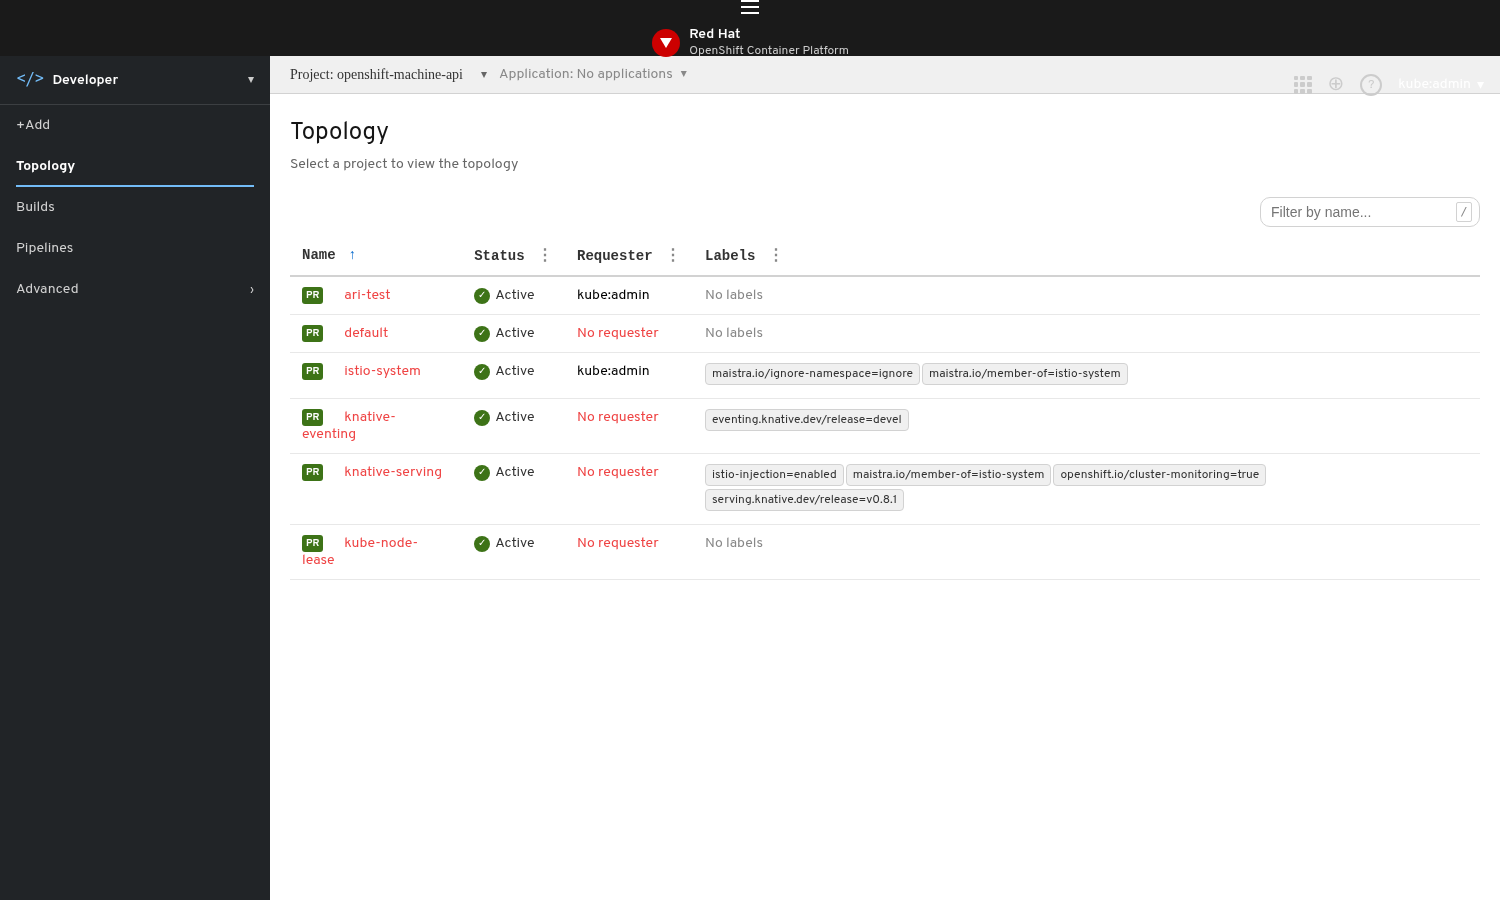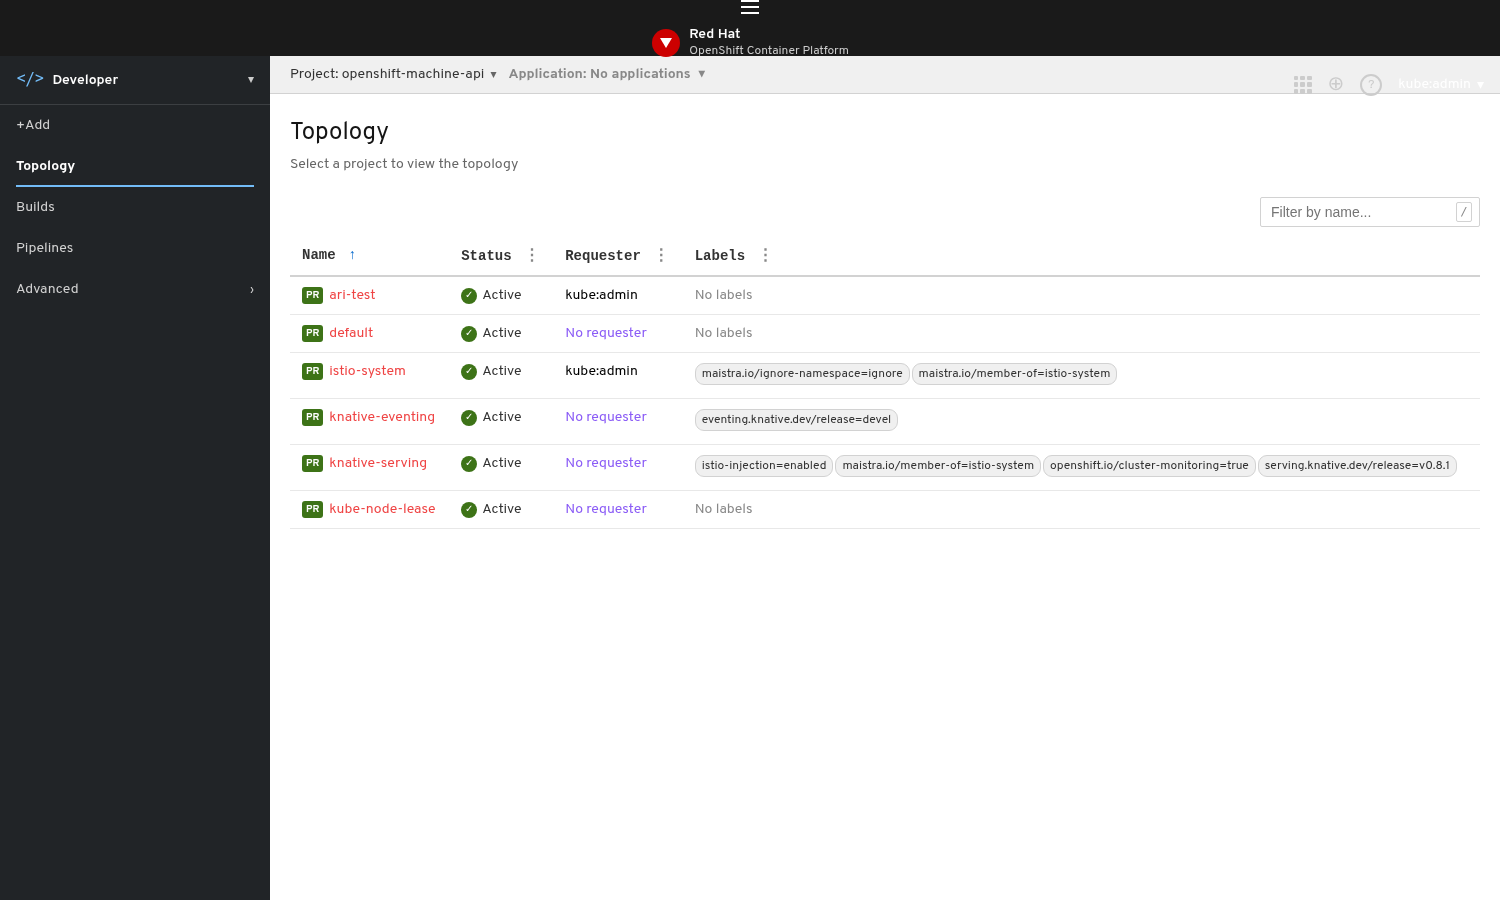--- a/index.html
+++ b/index.html
@@ -99,34 +99,34 @@
       border-bottom: 1px solid #d2d2d2;
       padding: 10px 20px;
       display: flex;
       align-items: center;
       gap: 12px;
       flex-shrink: 0;
     }
     .project-selector {
       display: flex;
       align-items: center;
-      gap: 6px;
+      gap: 18px;
       cursor: pointer;
       font-size: 14px;
       color: #333;
+      font-family: Liberation Serif, serif;
     }
     .project-selector .arrow { color: #666; font-size: 12px; }
     .app-selector {
       display: flex;
       align-items: flex-start;
       gap: 8px;
       cursor: pointer;
       font-size: 14px;
       color: #888;
-      font-weight: bold;
     }
     .app-selector .arrow { color: #888; font-size: 12px; }
     .content-main { flex: 1; overflow-y: auto; padding: 24px 20px; }
 
     .page-title { font-size: 24px; font-weight: 400; color: #151515; margin-bottom: 8px; }
     .page-subtitle { font-size: 14px; color: #666; margin-bottom: 24px; }
 
     
     .table-toolbar {
       display: flex;
@@ -134,21 +134,21 @@
       margin-bottom: 8px;
     }
     .filter-input-wrap {
       position: relative;
       width: 220px;
     }
     .filter-input {
       width: 100%;
       padding: 6px 28px 6px 10px;
       border: 1px solid #d2d2d2;
-      border-radius: 2px;
+      border-radius: 10px;
       font-size: 14px;
       outline: none;
       background: #fff;
     }
     .filter-slash {
       position: absolute;
       right: 8px;
       top: 50%;
       transform: translateY(-50%);
       font-size: 12px;
@@ -186,21 +186,21 @@
     .pr-badge {
       display: inline-flex;
       align-items: center;
       justify-content: center;
       background: #3d7317;
       color: #fff;
       font-size: 10px;
       font-weight: 700;
       border-radius: 3px;
       padding: 2px 4px;
-      margin-right: 6px;
+      margin-right: 21px;
       vertical-align: middle;
     }
     .name-link { color: #ef4444; text-decoration: none; cursor: pointer; }
 
     .status-active {
       display: flex;
       align-items: center;
       gap: 5px;
       color: #333;
     }
@@ -213,29 +213,29 @@
       align-items: center;
       justify-content: center;
       color: #fff;
       font-size: 10px;
       flex-shrink: 0;
     }
     .label-tag {
       display: inline-block;
       background: #f0f0f0;
       border: 1px solid #d2d2d2;
-      border-radius: 9px;
+      border-radius: 4px;
       padding: 2px 6px;
       font-size: 12px;
       color: #333;
       margin-bottom: 3px;
       margin-right: 2px;
     }
     .no-labels { color: #888; }
-    .no-requester { color: #8b5cf6; }
+    .no-requester { color: #ef4444; }
   </style>
 </head>
 <body>
 
 <nav class="top-nav">
   <div class="hamburger">
     <span></span>
       <span></span>
       <span></span>
   </div>

